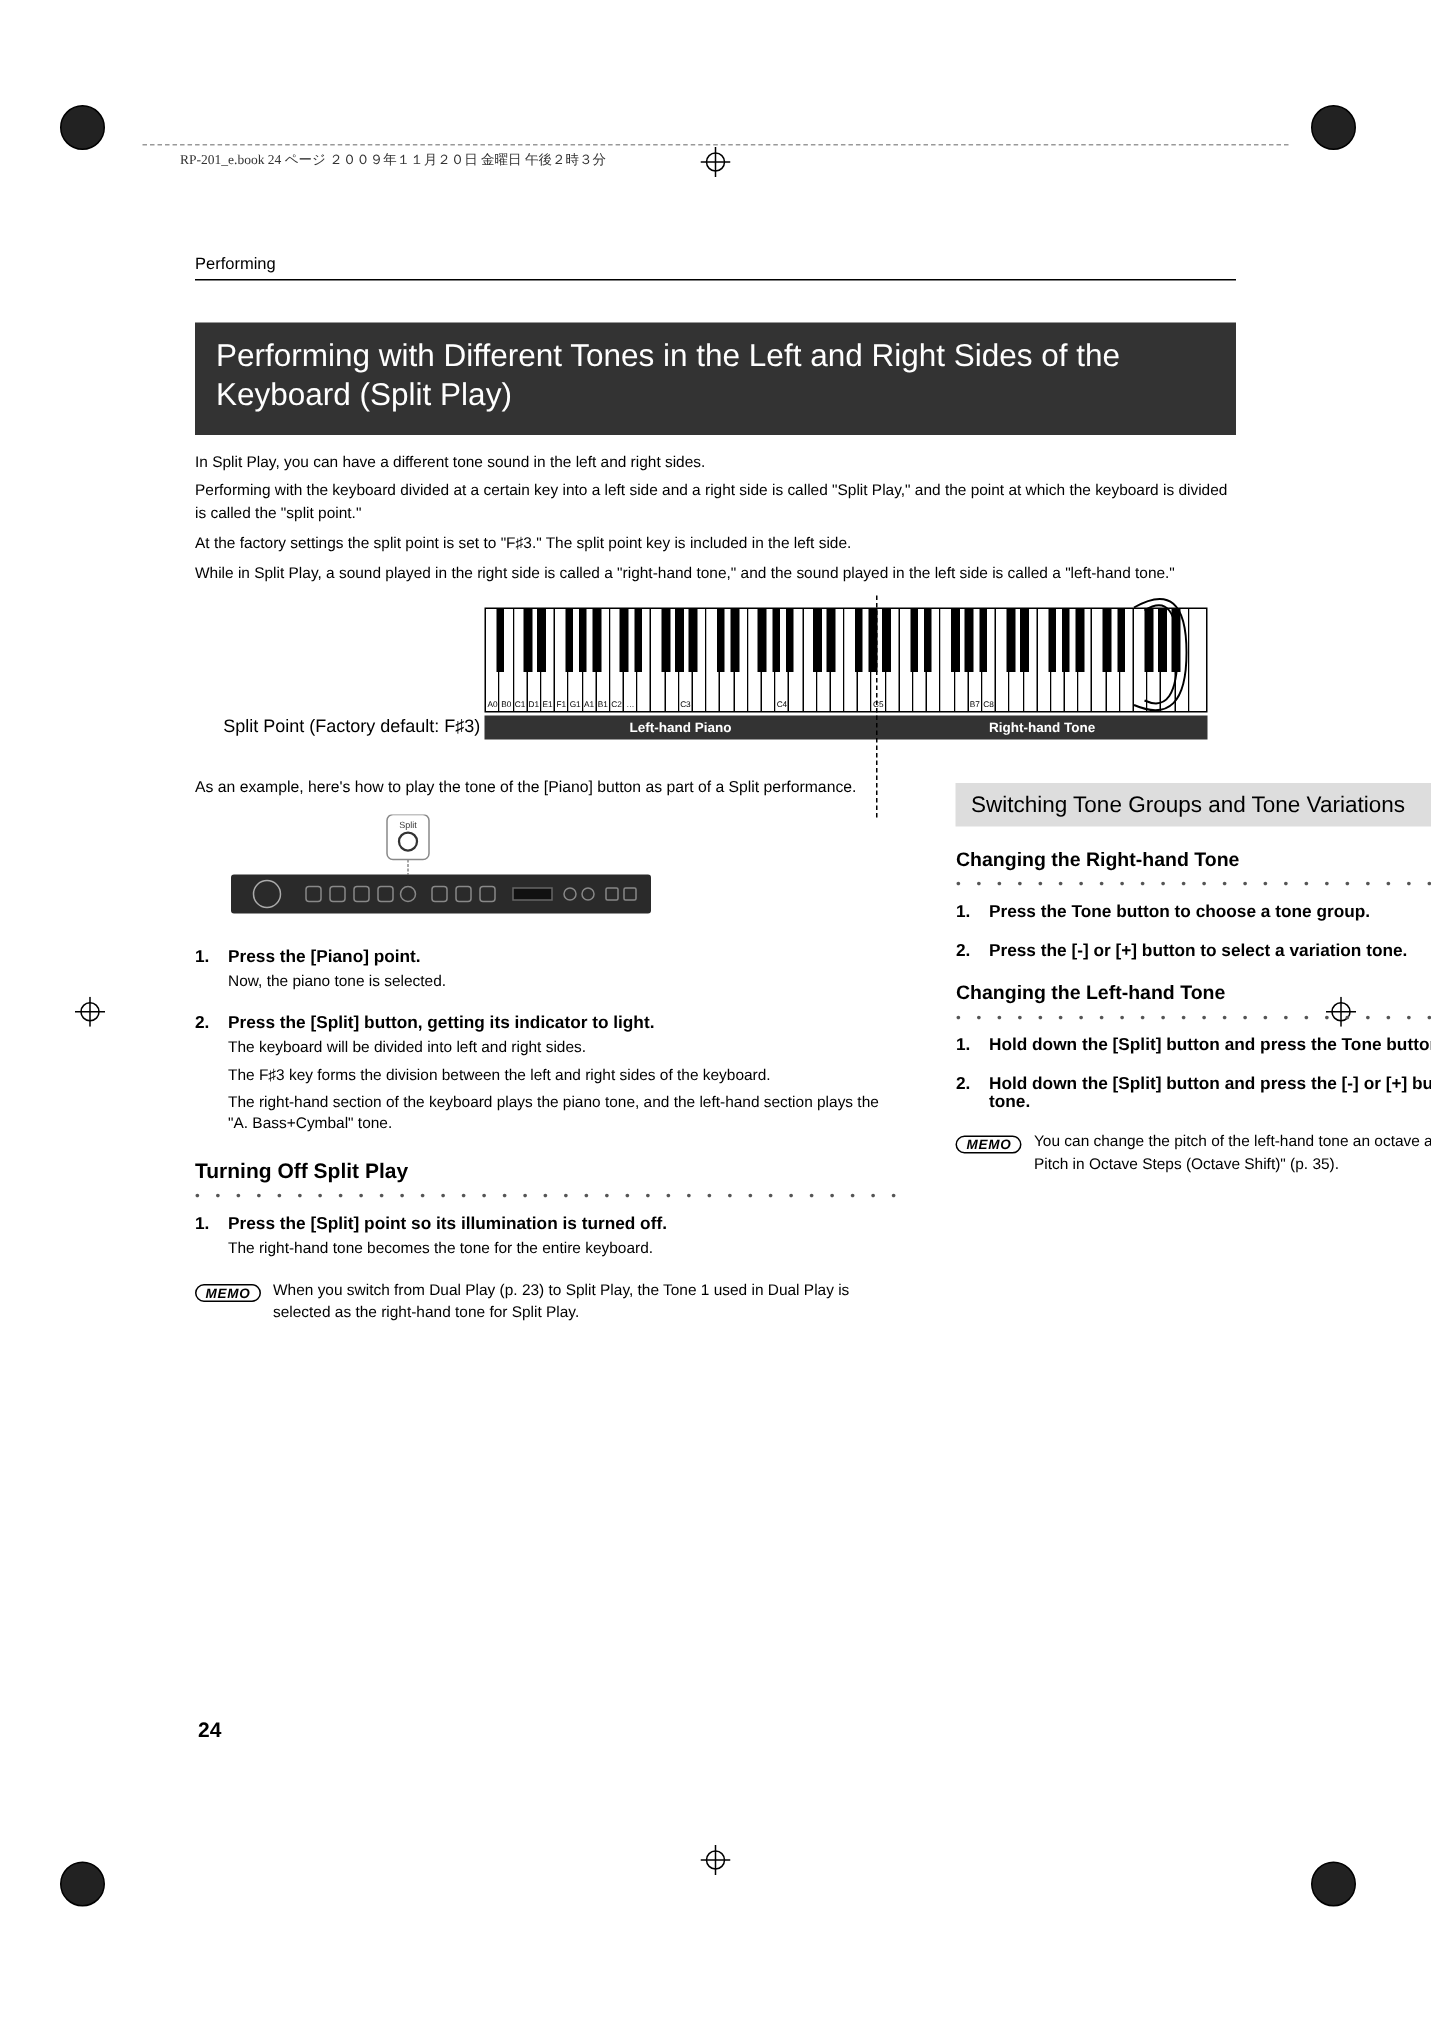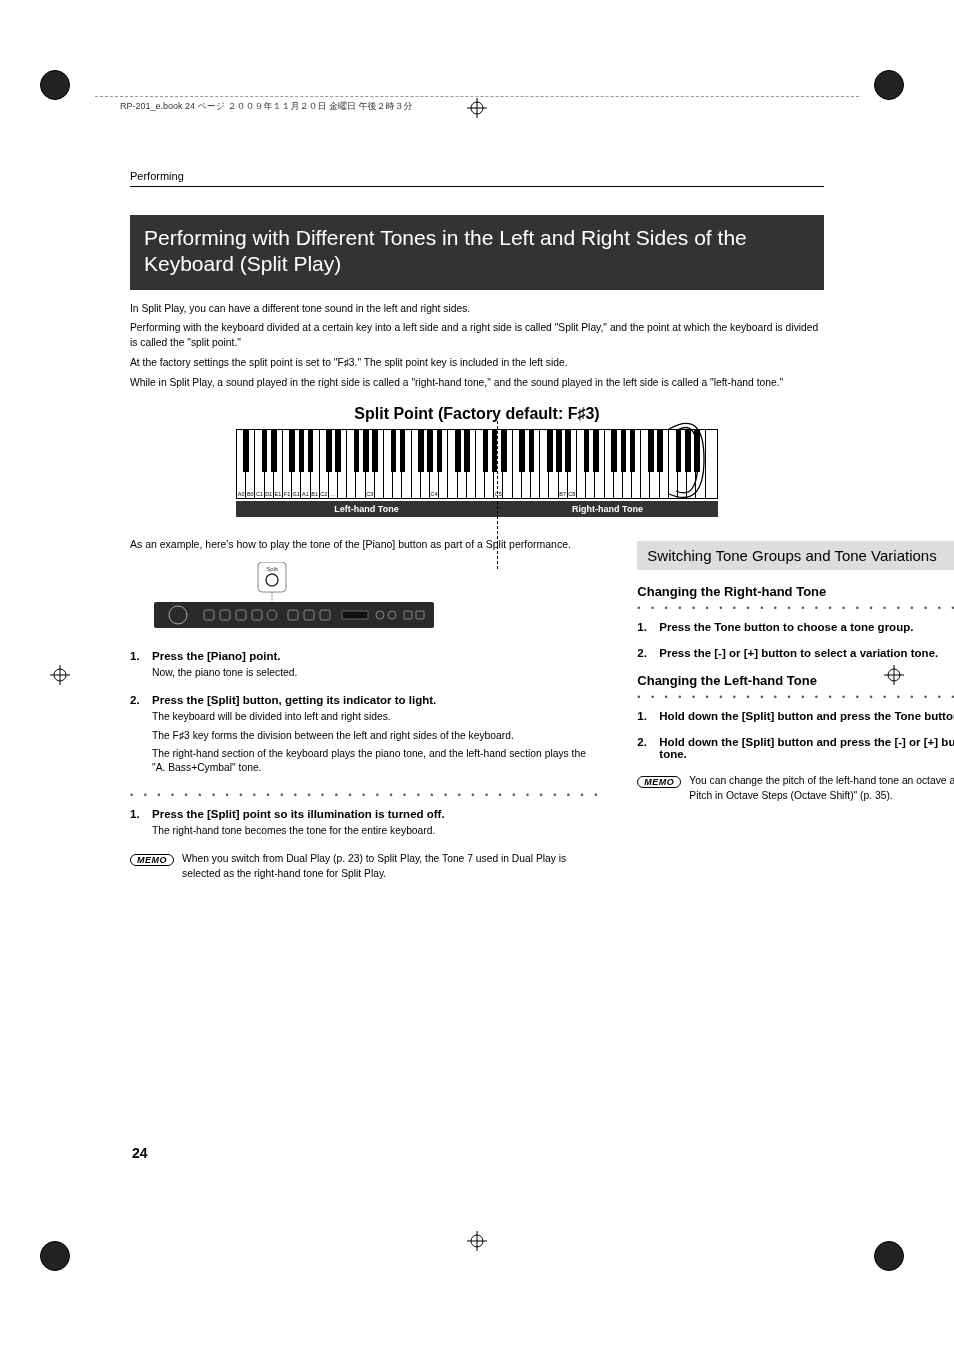--- a/index.html
+++ b/index.html
@@ -26,21 +26,21 @@
   .reg-right { right: 50px; top: 50%; transform: translateY(-50%); }
   .reg-svg { width: 20px; height: 20px; }
   .page-header-line {
     position: absolute;
     top: 96px; left: 95px; right: 95px;
     border-top: 1px dashed #999;
   }
   .book-info {
     position: absolute;
     top: 100px; left: 120px;
-    font-size: 9px; color: #333;
+    font-size: 9px; color: #333; font-family: Liberation Serif, serif;
   }
   .content {
     position: absolute;
     top: 170px; left: 130px; right: 130px;
   }
   .running-head {
     font-size: 11px;
     margin-bottom: 4px;
   }
   .rule { border-top: 1px solid #000; margin-bottom: 28px; }
@@ -48,21 +48,21 @@
     background: #333; color: #fff;
     padding: 10px 14px 12px 14px;
     font-size: 21px;
     font-weight: 400;
     line-height: 1.25;
     margin-bottom: 12px;
   }
   .intro p { font-size: 10.3px; line-height: 1.45; margin-bottom: 5px; }
   .intro { margin-bottom: 14px; }
   .diagram { margin: 10px 0 20px 0; text-align: center; }
-  .diagram-title { font-weight: bold; font-size: 16px; margin-bottom: 6px; display:inline-block;}
+  .diagram-title { font-weight: normal; font-size: 12px; margin-bottom: 6px; display:inline-block;}
   .sharp { font-family: serif; }
   .two-col { display: flex; gap: 36px; }
   .col { flex: 1; }
   .lead { font-size: 10.5px; line-height: 1.4; margin-bottom: 10px; }
   .panel-img { margin: 6px 0 14px 24px; }
   .step { display: flex; margin-bottom: 10px; }
   .step-num { font-weight: bold; font-size: 11.5px; width: 22px; flex-shrink:0; }
   .step-body { flex: 1; }
   .step-title { font-weight: bold; font-size: 11.5px; margin-bottom: 4px; }
   .step-text { font-size: 10.3px; line-height: 1.4; margin-bottom: 4px; }
@@ -276,21 +276,21 @@
           <div class="blk" style="left: 457.25px;"></div>
           <div class="wh"></div>
           <div class="wh"></div>
         </div>
       <div class="split-line" style="left:261px"></div>
       <svg class="curve" viewBox="0 0 60 120">
         <path d="M 5 30 Q 40 10 40 60 Q 40 110 5 95" fill="none" stroke="#000" stroke-width="1.3"></path>
         <path d="M 12 32 Q 34 18 34 60 Q 34 102 12 92" fill="none" stroke="#000" stroke-width="1.3"></path>
       </svg>
       <div class="tone-bar">
-        <div class="tone-left" style="width:261px">Left-hand Tone</div>
+        <div class="tone-left" style="width:261px">Left-hand Piano</div>
         <div class="tone-right" style="width:221px">Right-hand Tone</div>
       </div>
     </div>
   </div>
 
   <div class="two-col">
 
     <div class="col">
       <p class="lead">As an example, here's how to play the tone of the [Piano] button as part of a Split performance.</p>
 
@@ -331,33 +331,34 @@
       <div class="step">
         <div class="step-num">2.</div>
         <div class="step-body">
           <div class="step-title">Press the [Split] button, getting its indicator to light.</div>
           <div class="step-text">The keyboard will be divided into left and right sides.</div>
           <div class="step-text"><span>The F</span><span class="sharp">♯</span><span>3 key forms the division between the left and right sides of the keyboard.</span></div>
           <div class="step-text">The right-hand section of the keyboard plays the piano tone, and the left-hand section plays the "A. Bass+Cymbal" tone.</div>
         </div>
       </div>
 
+      <div class="h3">Turning Off Split Play</div>
       <div class="dots">• • • • • • • • • • • • • • • • • • • • • • • • • • • • • • • • • • •</div>
 
       <div class="step">
         <div class="step-num">1.</div>
         <div class="step-body">
           <div class="step-title">Press the [Split] point so its illumination is turned off.</div>
           <div class="step-text">The right-hand tone becomes the tone for the entire keyboard.</div>
         </div>
       </div>
 
       <div class="memo-row">
         <div class="memo-badge">MEMO</div>
-        <div class="memo-text">When you switch from Dual Play (p. 23) to Split Play, the Tone 7 used in Dual Play is selected as the right-hand tone for Split Play.</div>
+        <div class="memo-text">When you switch from Dual Play (p. 23) to Split Play, the Tone 1 used in Dual Play is selected as the right-hand tone for Split Play.</div>
       </div>
     </div>
 
     <div class="col">
       <div class="sub-heading">Switching Tone Groups and Tone Variations</div>
 
       <div class="h4">Changing the Right-hand Tone</div>
       <div class="dots">• • • • • • • • • • • • • • • • • • • • • • • • • • • • • • • • • • •</div>
 
       <div class="step">

